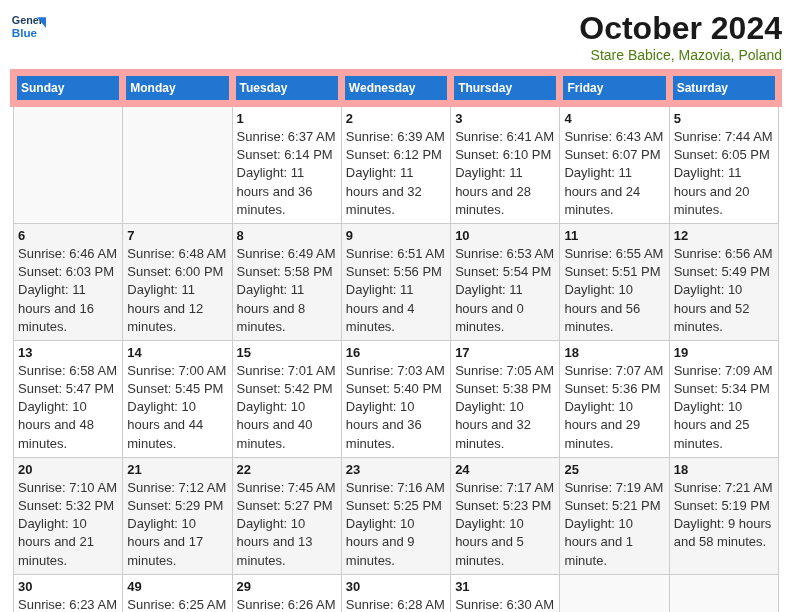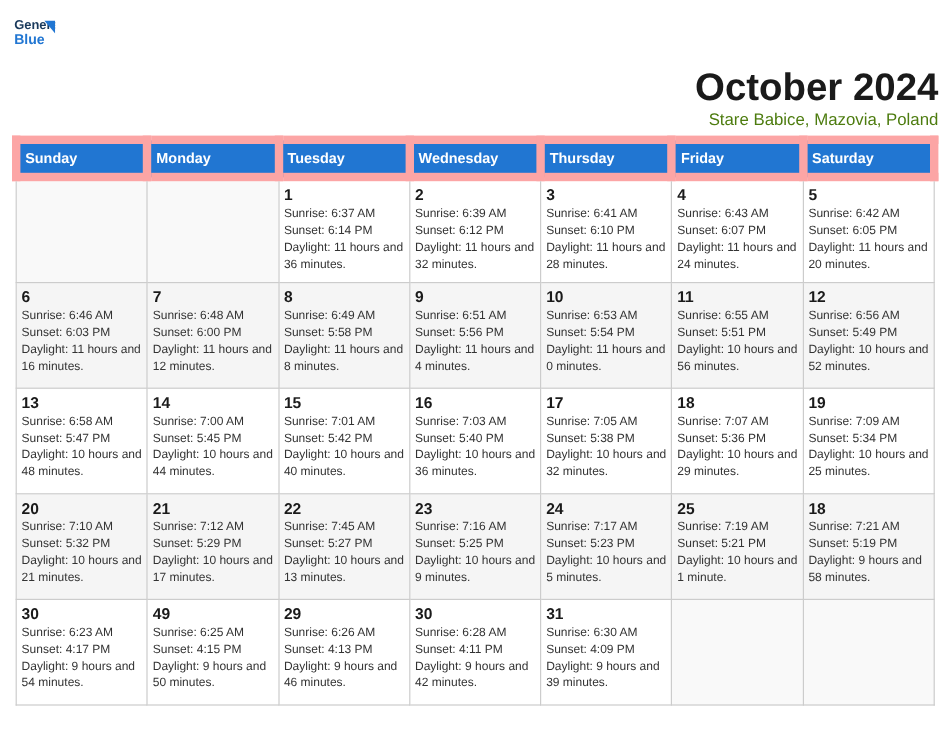--- a/index.html
+++ b/index.html
@@ -23,21 +23,20 @@
     }
     .logo-icon {
       width: 36px;
       height: 36px;
     }
     .title-block { text-align: right; }
     .month-title {
       font-size: 32px;
       font-weight: bold;
       color: #1a1a1a;
-      margin-top: 44px;
     }
     .subtitle {
       font-size: 14px;
       color: #4d7c0f;
     }
     table {
       width: 100%;
       border-collapse: collapse;
       table-layout: fixed;
     }
@@ -61,21 +60,21 @@
     }
     tbody tr:nth-child(even) td { background: #f5f5f5; }
     .day-num {
       font-size: 13px;
       font-weight: bold;
       color: #1a1a1a;
       display: block;
       margin-bottom: 2px;
     }
     .day-info {
-      font-size: 10px;
+      font-size: 13px;
       line-height: 1.4;
       color: #333;
     }
     .empty { background: #f9f9f9 !important; }
   </style>
 </head>
 <body>
 
 <div class="header">
   <div class="logo">
@@ -131,21 +130,21 @@
         </td>
         <td>
           <span class="day-num">4</span>
           <div class="day-info">Sunrise: 6:43 AM
 Sunset: 6:07 PM
 Daylight: 11 hours
 and 24 minutes.</div>
         </td>
         <td>
           <span class="day-num">5</span>
-          <div class="day-info">Sunrise: 6:42 AM
+          <div class="day-info">Sunrise: 7:44 AM
 Sunset: 6:05 PM
 Daylight: 11 hours
 and 20 minutes.</div>
         </td>
       </tr>
       <tr>
         <td>
           <span class="day-num">6</span>
           <div class="day-info">Sunrise: 6:46 AM
 Sunset: 6:03 PM

